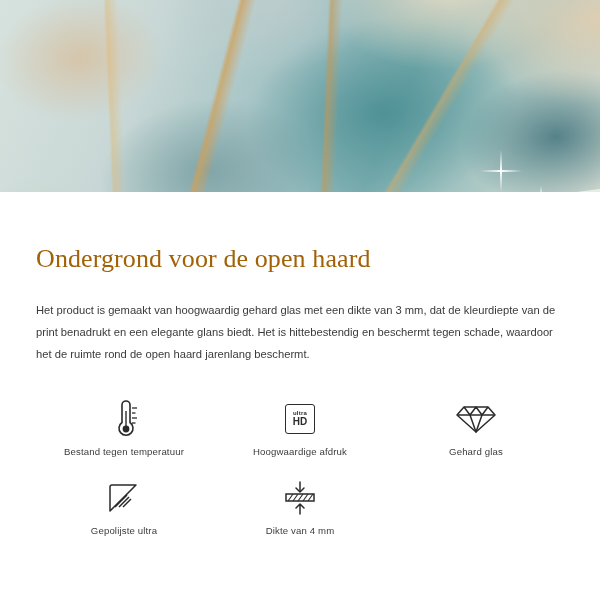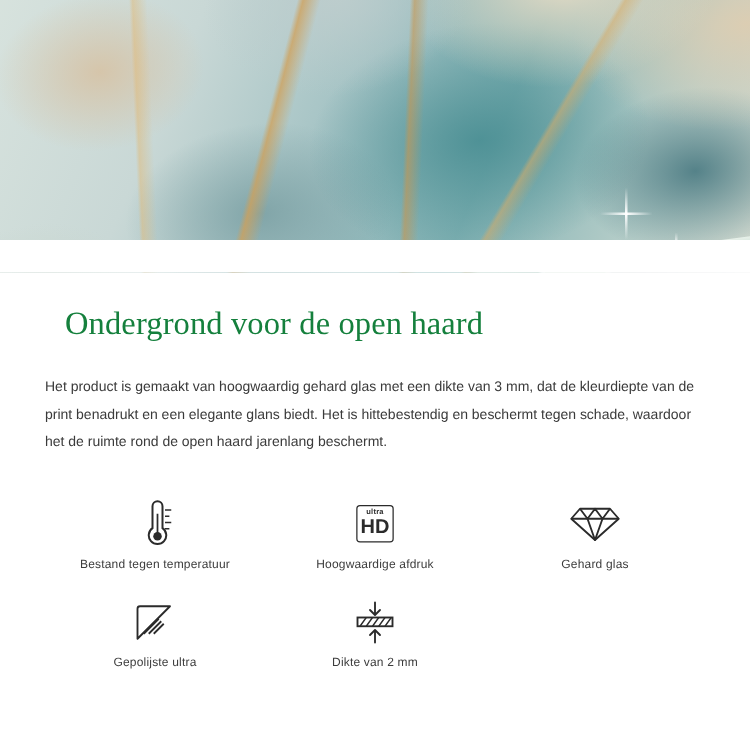--- a/index.html
+++ b/index.html
@@ -99,25 +99,24 @@
   .sparkle.small { width: 22px; height: 22px; right: 48px; top: 186px; }
   .sparkle.small:before { height: 22px; margin-top: -11px; }
   .sparkle.small:after { width: 22px; margin-left: -11px; }
 
   
   .content { padding: 6px 36px 0 36px; }
   h1.title {
     font-family: "Liberation Serif", serif;
     font-size: 26px;
     font-weight: 400;
-    color: #15803d;
+    color: #a16207;
     line-height: 1.33;
     letter-spacing: 0.1px;
     margin-top: 18px;
-    margin-left: 16px;
   }
   p.desc {
     margin-top: 22px;
     font-size: 11.2px;
     line-height: 2.0;
     color: #3a3a3a;
     max-width: 528px;
   }
 
   
@@ -151,21 +150,21 @@
     width: 30px; height: 30px;
     border: 1.6px solid #2b2b2b;
     border-radius: 3px;
     display: flex;
     flex-direction: column;
     align-items: center;
     justify-content: center;
     line-height: 1;
   }
   .hd-box .t1 { font-size: 6px; font-weight: 700; color: #2b2b2b; letter-spacing: .2px; }
-  .hd-box .t2 { font-size: 16px; font-weight: 700; color: #2b2b2b; margin-top: 1px; }
+  .hd-box .t2 { font-size: 10px; font-weight: 700; color: #2b2b2b; margin-top: 1px; }
 </style>
 </head>
 <body>
 
 <div class="page">
 
   <div class="hero">
     <div class="hero-panel">
       <div class="hero-art"></div>
       <div class="hero-edge"></div>
@@ -236,18 +235,18 @@
         <div class="ico">
           <svg width="44" height="36" viewBox="0 0 44 36" fill="none" stroke="#2b2b2b" stroke-width="1.5">
             <line x1="22" y1="2" x2="22" y2="11" stroke-linecap="round"></line>
             <path d="M18 8l4 4 4-4" stroke-linecap="round" stroke-linejoin="round"></path>
             <rect x="8" y="14" width="28" height="7"></rect>
             <path d="M10 21l5-7M15 21l5-7M20 21l5-7M25 21l5-7M30 21l5-7" stroke-width="1.1"></path>
             <line x1="22" y1="34" x2="22" y2="25" stroke-linecap="round"></line>
             <path d="M18 28l4-4 4 4" stroke-linecap="round" stroke-linejoin="round"></path>
           </svg>
         </div>
-        <div class="cap">Dikte van 2 mm</div>
+        <div class="cap">Dikte van 4 mm</div>
       </div>
 
     </div>
   </div>
 </div>
 
 </body></html>

